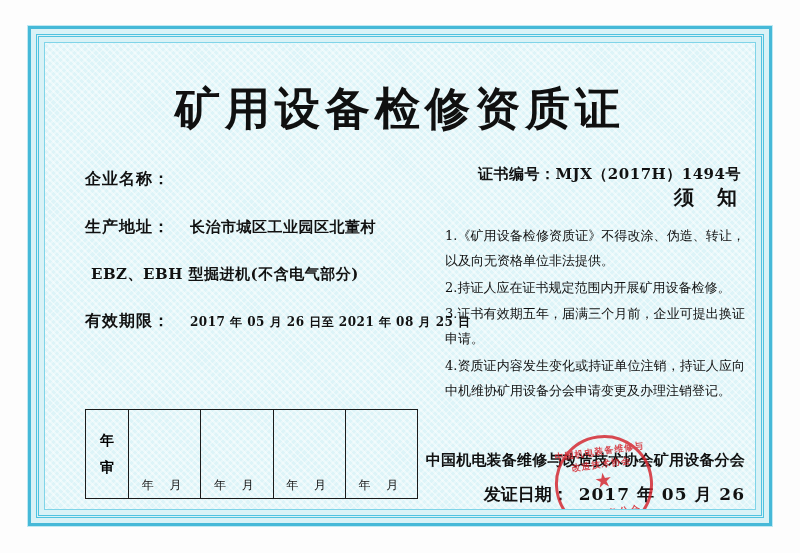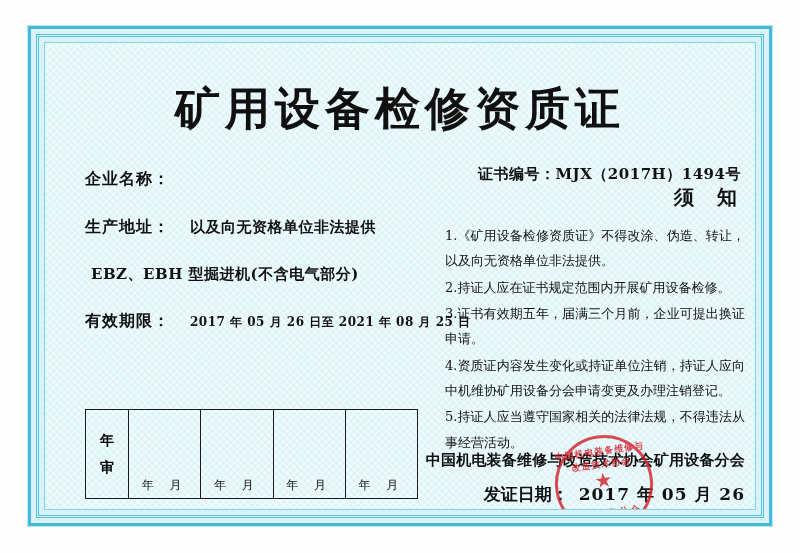--- a/index.html
+++ b/index.html
@@ -255,21 +255,21 @@
     <div class="cert-inner">
 
       <div class="title">矿用设备检修资质证</div>
 
       <div class="fields">
         <div class="field-row">
           <span class="field-label">企业名称：</span>
         </div>
         <div class="field-row">
           <span class="field-label">生产地址：</span>
-          <span class="field-value">以及向无资格单位非法提供</span>
+          <span class="field-value">长治市城区工业园区北董村</span>
         </div>
         <div class="field-row">
           <span class="field-value">EBZ、EBH 型掘进机(不含电气部分)</span>
         </div>
         <div class="field-row validity">
           <span class="field-label">有效期限：</span>
           <span class="field-value">2017 年 05 月 26 日至 2021 年 08 月 25 日</span>
         </div>
       </div>
 
@@ -297,21 +297,20 @@
       <div class="right-col">
         <div class="cert-no">
           <span>证书编号：</span><span>MJX（2017H）1494号</span>
         </div>
         <div class="notice-title">须 知</div>
         <div class="notice-list">
           <div class="notice-item">1.《矿用设备检修资质证》不得改涂、伪造、转让，以及向无资格单位非法提供。</div>
           <div class="notice-item">2.持证人应在证书规定范围内开展矿用设备检修。</div>
           <div class="notice-item">3.证书有效期五年，届满三个月前，企业可提出换证申请。</div>
           <div class="notice-item">4.资质证内容发生变化或持证单位注销，持证人应向中机维协矿用设备分会申请变更及办理注销登记。</div>
-          <div class="notice-item">5.持证人应当遵守国家相关的法律法规，不得违法从事经营活动。</div>
         </div>
       </div>
 
       <div class="issuer">中国机电装备维修与改造技术协会矿用设备分会</div>
 
       <div class="issue-date">
         <span>发证日期：</span><span class="date-val">2017 年 05 月 26 日</span>
       </div>
 
       <div class="seal">

